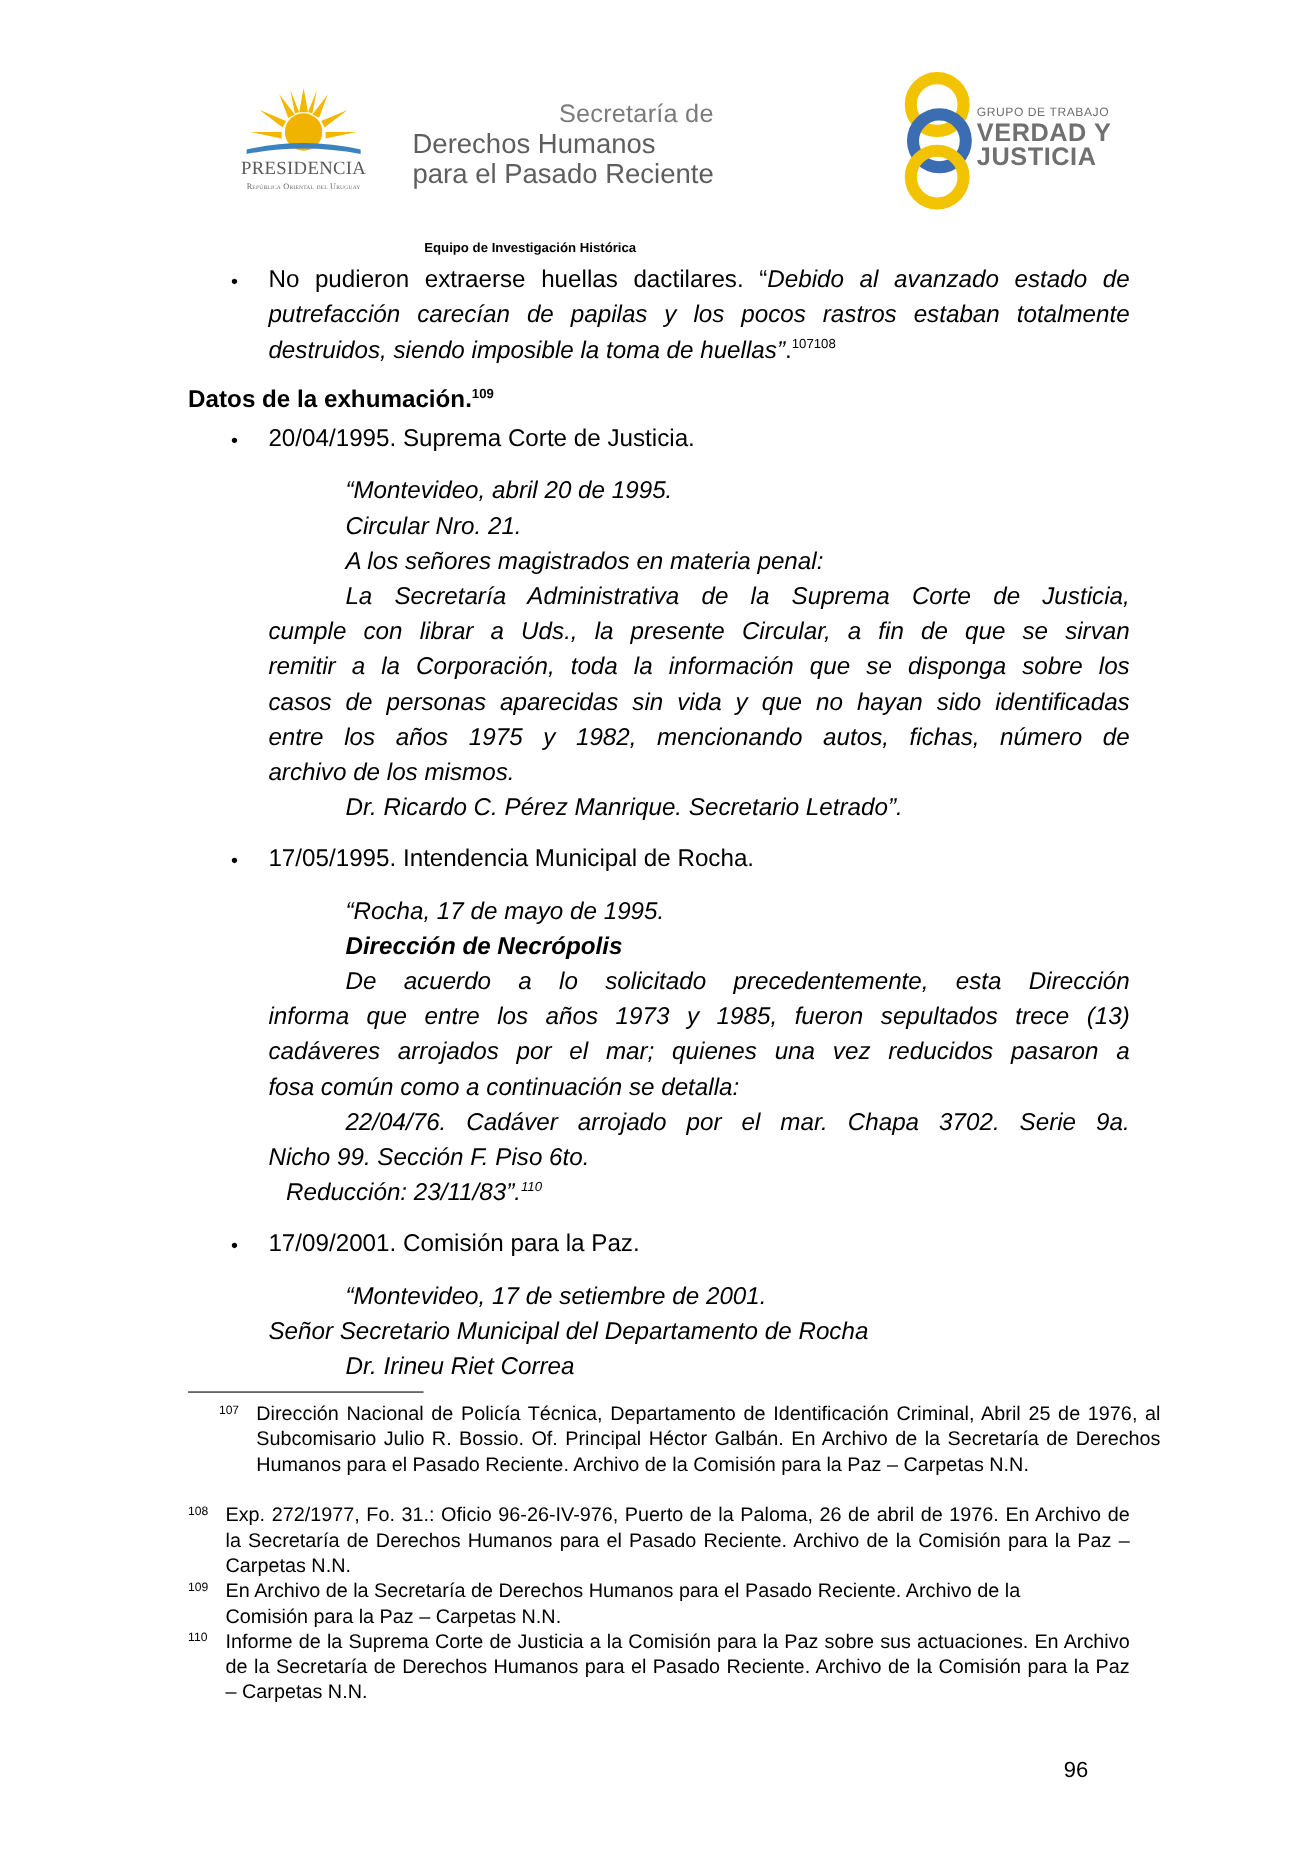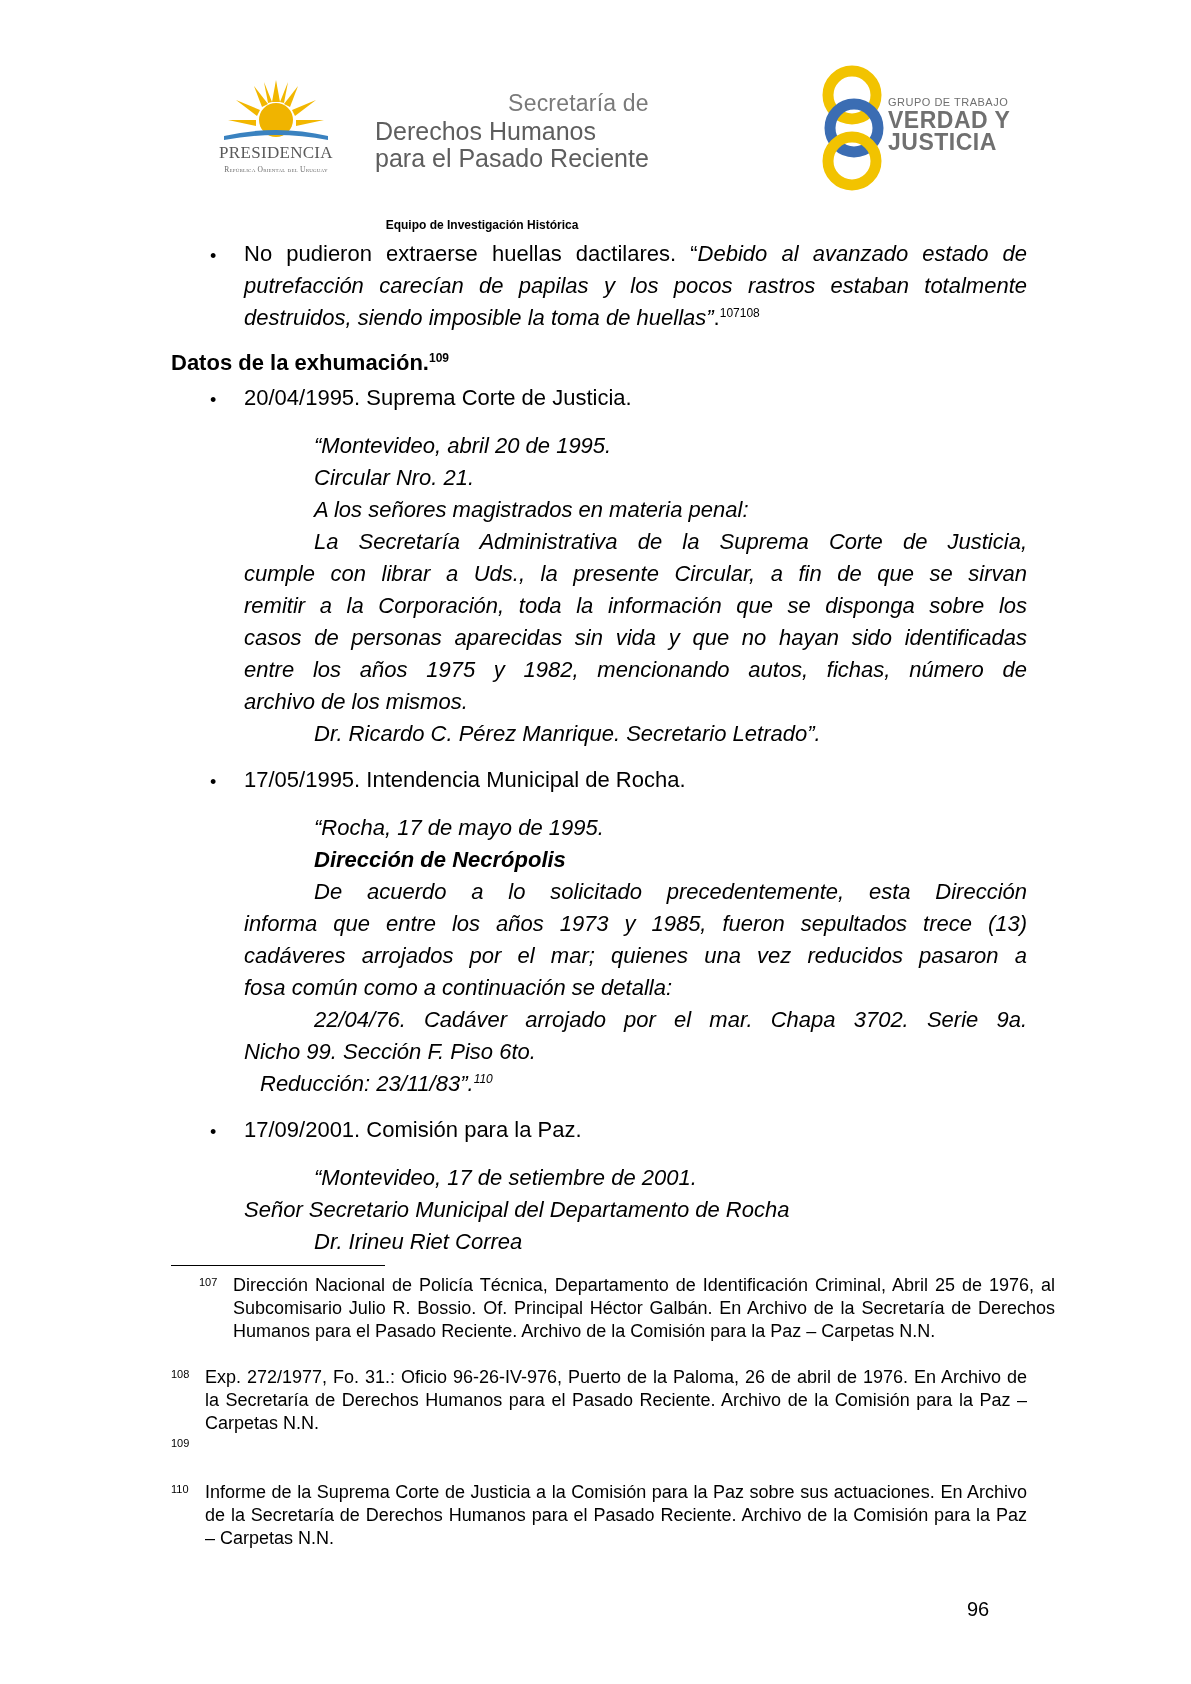--- a/index.html
+++ b/index.html
@@ -138,19 +138,20 @@
 <div class="fn" style="top:1274px;margin-left:28px;">
   <span class="fn-num">107</span>
   <div class="fn-text">Dirección Nacional de Policía Técnica, Departamento de Identificación Criminal, Abril 25 de 1976, al Subcomisario Julio R. Bossio. Of. Principal Héctor Galbán. En Archivo de la Secretaría de Derechos Humanos para el Pasado Reciente. Archivo de la Comisión para la Paz – Carpetas N.N.</div>
 </div>
 <div class="fn" style="top:1366px;">
   <span class="fn-num">108</span>
   <div class="fn-text">Exp. 272/1977, Fo. 31.: Oficio 96-26-IV-976, Puerto de la Paloma, 26 de abril de 1976. En Archivo de la Secretaría de Derechos Humanos para el Pasado Reciente. Archivo de la Comisión para la Paz – Carpetas N.N.</div>
 </div>
 <div class="fn" style="top:1435px;">
   <span class="fn-num">109</span>
+  <div class="fn-text" style="text-align:left; width:760px;">En Archivo de la Secretaría de Derechos Humanos para el Pasado Reciente. Archivo de la Comisión para la Paz – Carpetas N.N.</div>
 </div>
 <div class="fn" style="top:1481px;">
   <span class="fn-num">110</span>
   <div class="fn-text">Informe de la Suprema Corte de Justicia a la Comisión para la Paz sobre sus actuaciones. En Archivo de la Secretaría de Derechos Humanos para el Pasado Reciente. Archivo de la Comisión para la Paz – Carpetas N.N.</div>
 </div>
 
 <div class="pagenum">96</div>
 
 </body></html>

